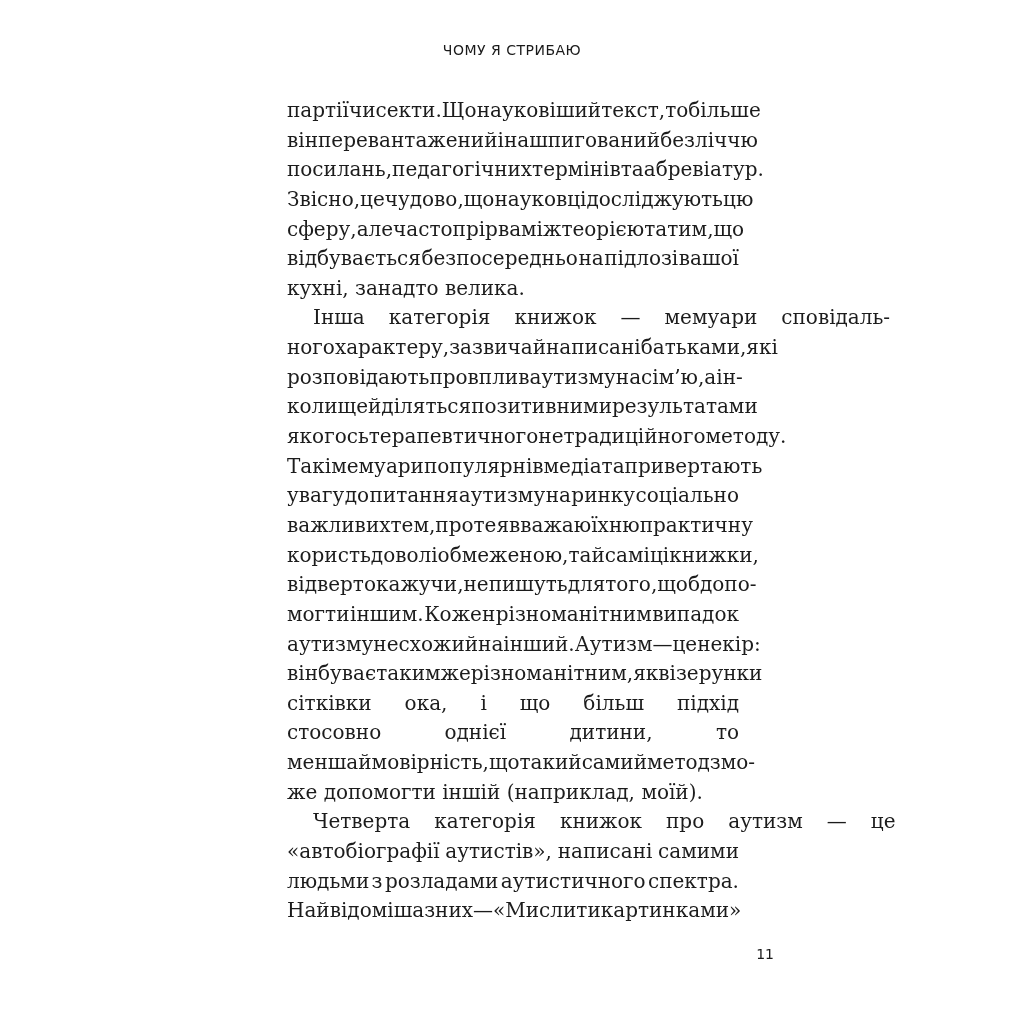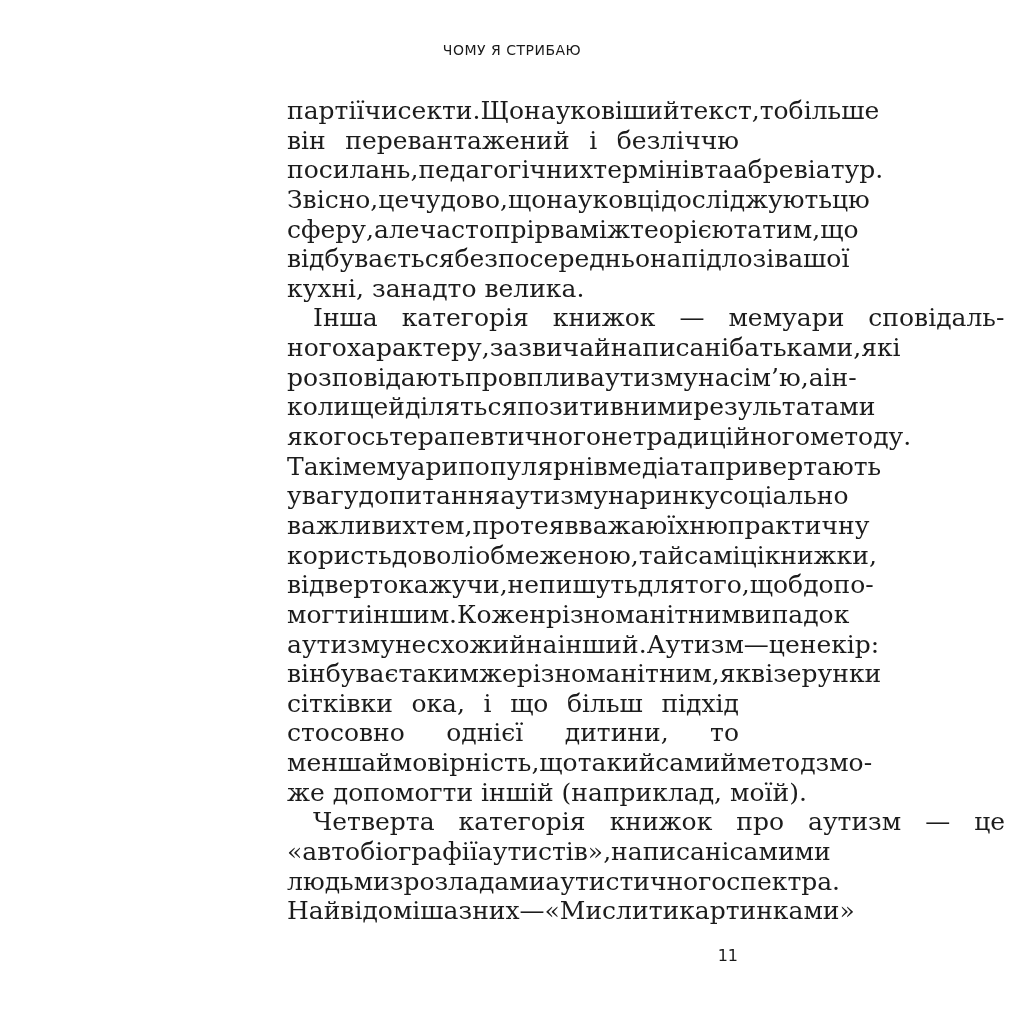--- a/index.html
+++ b/index.html
@@ -29,45 +29,45 @@
       font-size: 14px;
       letter-spacing: 0.5px;
       color: #1a1a1a;
     }
     .text-block {
       position: absolute;
       left: 287px;
       top: 96px;
       width: 452px;
       font-family: "DejaVu Serif", serif;
-      font-size: 25px;
+      font-size: 20px;
       color: #1c1c1c;
     }
     .line {
       height: 29.65px;
       line-height: 29.65px;
       white-space: nowrap;
       display: flex;
       justify-content: space-between;
     }
     .line.ragged {
       justify-content: flex-start;
       align-items: center;
     }
     .line.ragged .w { margin-right: 0.32em; }
     .line.indent { padding-left: 26px; gap: 24px; }
     .w { display: inline-block; }
     .folio {
       position: absolute;
       top: 946px;
-      left: 700px;
+      left: 736px;
       width: 38px;
       text-align: right;
       font-family: "DejaVu Sans", sans-serif;
-      font-size: 16px;
+      font-size: 14px;
       color: #1a1a1a;
     }
   </style>
 </head>
 <body>
 
 <div class="page">
   <div class="running-head">ЧОМУ Я СТРИБАЮ</div>
 
   <div class="text-block" id="text-block">
@@ -78,20 +78,21 @@
         <span class="w">Що</span>
         <span class="w">науковіший</span>
         <span class="w">текст,</span>
         <span class="w">то</span>
         <span class="w">більше</span>
       </div>
       <div class="line">
         <span class="w">він</span>
         <span class="w">перевантажений</span>
         <span class="w">і</span>
+        <span class="w">нашпигований</span>
         <span class="w">безліччю</span>
       </div>
       <div class="line">
         <span class="w">посилань,</span>
         <span class="w">педагогічних</span>
         <span class="w">термінів</span>
         <span class="w">та</span>
         <span class="w">абревіатур.</span>
       </div>
       <div class="line">

